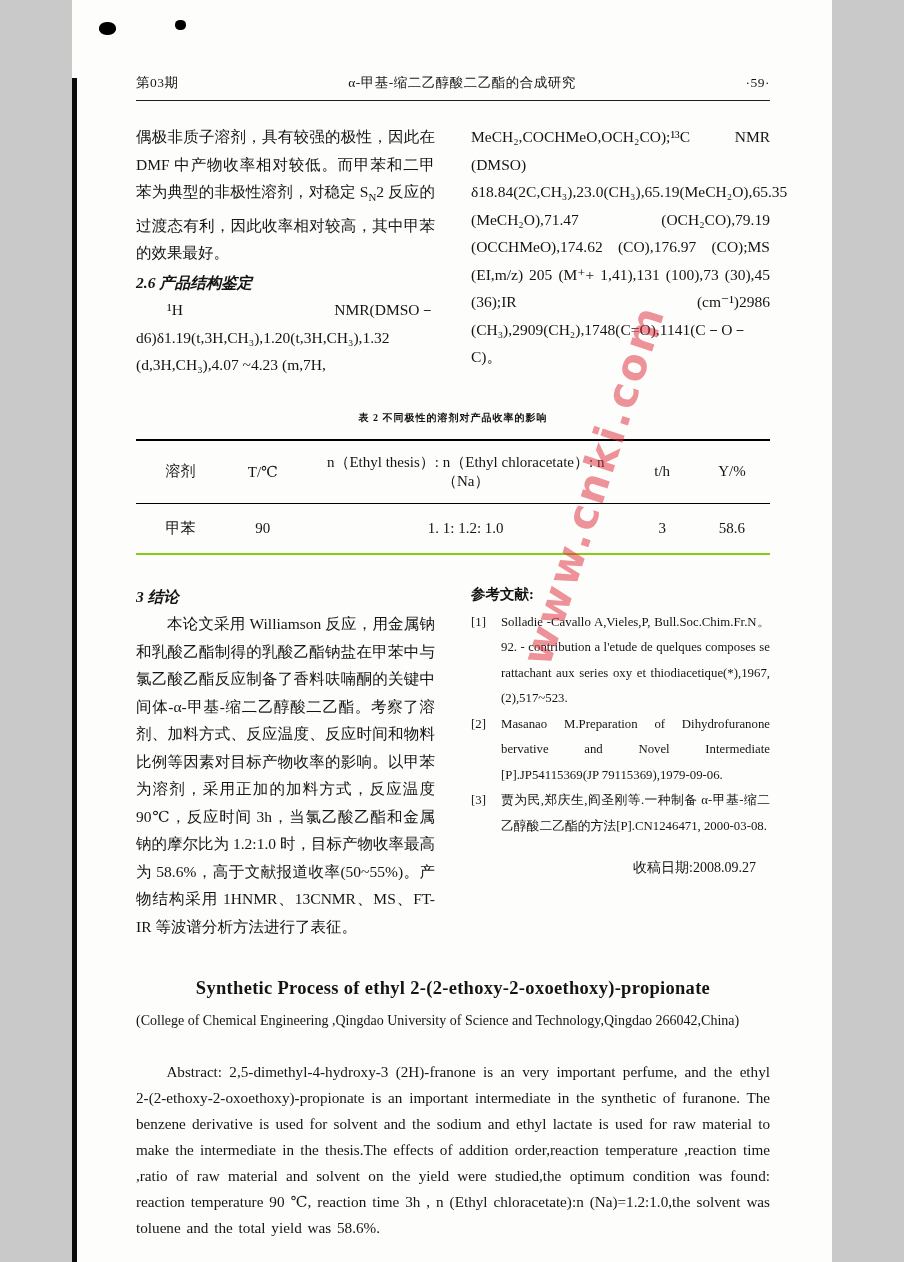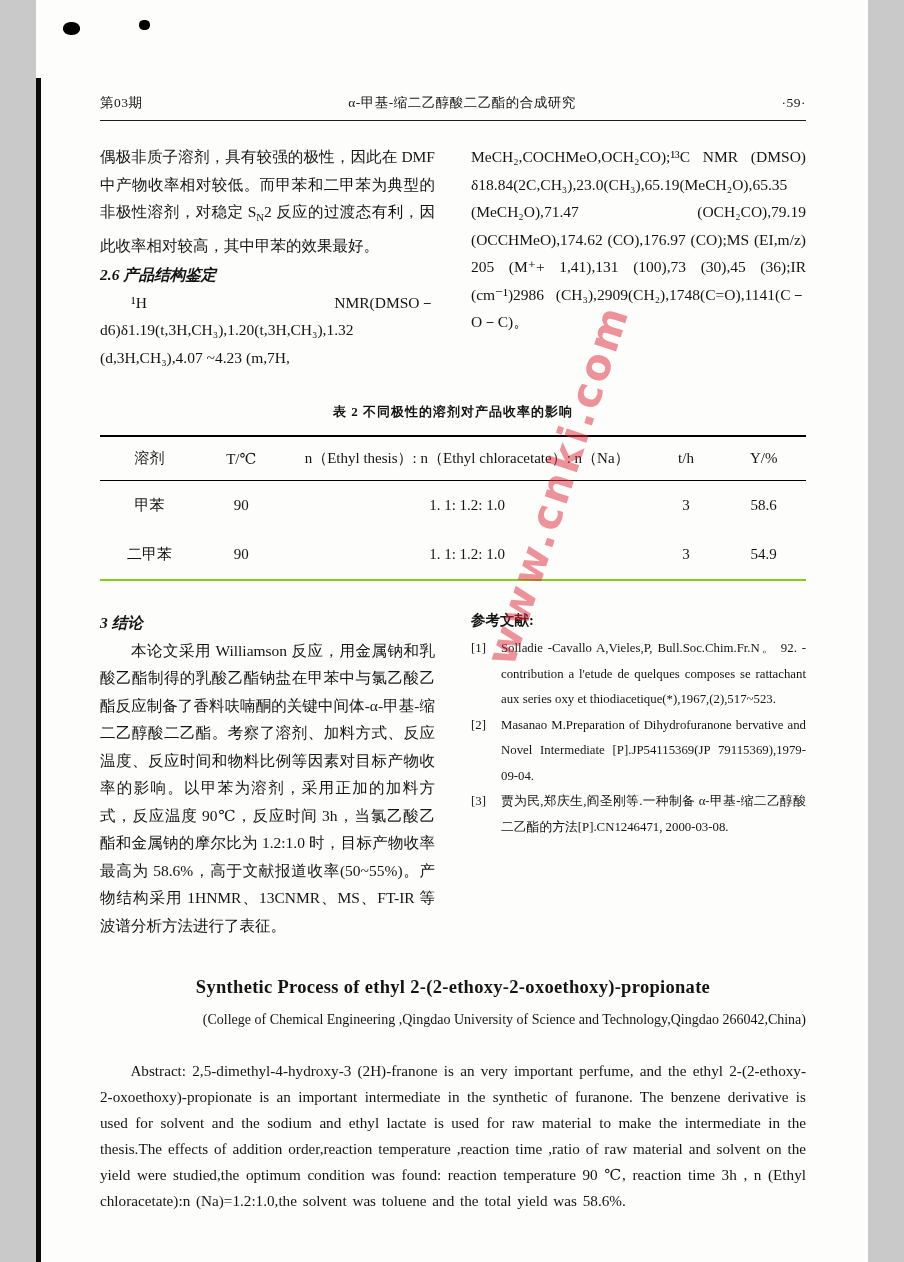--- a/index.html
+++ b/index.html
@@ -1,59 +1,59 @@
 <!DOCTYPE html>
 <html><head>
 <meta charset="utf-8">
 <style>
   * { box-sizing: border-box; }
   html,body { margin:0; padding:0; background:#c9c9c9; }
   .page {
     position: relative;
-    width: 832px; height: 1262px;
+    width: 760px; height: 1262px;
     margin: 0 auto;
     background: #fdfdfb;
     color: #141414;
     font-family: "Liberation Serif", "DejaVu Serif", "DejaVu Sans", serif;
     overflow: hidden;
-    padding: 94px 62px 0 64px;
+    padding: 74px 62px 0 64px;
   }
   p { margin: 0; }
 
   
   .hdr { display:flex; align-items:baseline; font-size:13.5px; letter-spacing:.5px; }
   .hdr .mid { flex:1; text-align:center; }
   .hdr-rule { border:0; border-top:1.6px solid #1c1c1c; margin:8px 0 0 0; }
 
   
   .cols { display:flex; gap:36px; margin-top:22px; }
   .col { flex:1; min-width:0; }
   .zh { font-size:15.5px; line-height:27.5px; text-align:justify; }
   .indent { text-indent:2em; }
   .sec-h { font-weight:bold; font-size:15.5px; line-height:27.5px; margin-top:2px;font-style:italic; }
   sub { font-size:70%; }
 
   
-  .tbl-caption { text-align:center; font-weight:bold; font-size:13px; margin-top:32px; letter-spacing:1px; }
+  .tbl-caption { text-align:center; font-weight:bold; font-size:10px; margin-top:32px; letter-spacing:1px; }
   table.data { width:100%; border-collapse:collapse; margin-top:14px;
                border-top:2px solid #000; border-bottom:2px solid #84cc16; }
   table.data th { border-bottom:1.2px solid #000; font-weight:normal; font-size:15px; padding:12px 4px; text-align:center; }
   table.data td { font-size:15px; padding:15px 4px; text-align:center; }
 
   
   .refs-h { font-weight:bold; font-size:14.5px; margin:4px 0 6px 0; }
   .ref { display:flex; font-size:12.8px; line-height:25.5px; text-align:justify; }
   .ref-num { flex:none; width:30px; }
   .ref-text { flex:1; min-width:0; }
   .received { text-align:right; font-size:14px; margin-top:20px; padding-right:14px; }
 
   
   .en-title { text-align:center; font-weight:bold; font-size:18.5px; margin-top:38px; letter-spacing:.3px; }
   .authors { text-align:center; font-style:italic; font-weight:bold; font-size:15px; margin-top:26px; }
-  .affil { text-align:right; font-size:14px; margin-top:14px; }
+  .affil { text-align:left; font-size:14px; margin-top:14px; }
   .abstract { margin-top:30px; font-size:15.2px; line-height:26px; text-align:justify; text-indent:2em; word-spacing:2px; }
 
   
   .watermark {
     position:absolute; left:440px; top:656px;
     transform: rotate(-72deg); transform-origin: 0 0;
     font-family:"DejaVu Sans", sans-serif;
     font-size:42px; font-weight:bold; letter-spacing:3px;
     color: rgba(222,40,55,.5);
     white-space:nowrap; pointer-events:none; z-index:5;
@@ -111,49 +111,43 @@
       </tr>
     </thead>
     <tbody>
       <tr>
         <td>甲苯</td>
         <td>90</td>
         <td>1. 1: 1.2: 1.0</td>
         <td>3</td>
         <td>58.6</td>
       </tr>
-      <tr>
-        <td>二甲苯</td>
-        <td>90</td>
-        <td>1. 1: 1.2: 1.0</td>
-        <td>3</td>
-        <td>54.9</td>
-      </tr>
     </tbody>
   </table>
 
   <div class="cols" style="margin-top:26px;">
     <div class="col">
       <p class="sec-h">3 结论</p>
       <p class="zh indent">本论文采用 Williamson 反应，用金属钠和乳酸乙酯制得的乳酸乙酯钠盐在甲苯中与氯乙酸乙酯反应制备了香料呋喃酮的关键中间体-α-甲基-缩二乙醇酸二乙酯。考察了溶剂、加料方式、反应温度、反应时间和物料比例等因素对目标产物收率的影响。以甲苯为溶剂，采用正加的加料方式，反应温度 90℃，反应时间 3h，当氯乙酸乙酯和金属钠的摩尔比为 1.2:1.0 时，目标产物收率最高为 58.6%，高于文献报道收率(50~55%)。产物结构采用 1HNMR、13CNMR、MS、FT-IR 等波谱分析方法进行了表征。</p>
     </div>
     <div class="col">
       <p class="refs-h">参考文献:</p>
       <div class="ref">
         <span class="ref-num">[1]</span>
         <span class="ref-text">Solladie -Cavallo A,Vieles,P, Bull.Soc.Chim.Fr.N。 92. - contribution a l'etude de quelques composes se rattachant aux series oxy et thiodiacetique(*),1967,(2),517~523.</span>
       </div>
       <div class="ref">
         <span class="ref-num">[2]</span>
-        <span class="ref-text">Masanao M.Preparation of Dihydrofuranone bervative and Novel Intermediate [P].JP54115369(JP 79115369),1979-09-04.</span>
+        <span class="ref-text">Masanao M.Preparation of Dihydrofuranone bervative and Novel Intermediate [P].JP54115369(JP 79115369),1979-09-06.</span>
       </div>
       <div class="ref">
         <span class="ref-num">[3]</span>
         <span class="ref-text">贾为民,郑庆生,阎圣刚等.一种制备 α-甲基-缩二乙醇酸二乙酯的方法[P].CN1246471, 2000-03-08.</span>
       </div>
+      <p class="received">收稿日期:2008.09.27</p>
     </div>
   </div>
 
   <p class="en-title">Synthetic Process of ethyl 2-(2-ethoxy-2-oxoethoxy)-propionate</p>
   <p class="affil">(College of Chemical Engineering ,Qingdao University of Science and Technology,Qingdao 266042,China)</p>
   <p class="abstract">Abstract: 2,5-dimethyl-4-hydroxy-3 (2H)-franone is an very important perfume, and the ethyl 2-(2-ethoxy-2-oxoethoxy)-propionate is an important intermediate in the synthetic of furanone. The benzene derivative is used for solvent and the sodium and ethyl lactate is used for raw material to make the intermediate in the thesis.The effects of addition order,reaction temperature ,reaction time ,ratio of raw material and solvent on the yield were studied,the optimum condition was found: reaction temperature 90 ℃, reaction time 3h , n (Ethyl chloracetate):n (Na)=1.2:1.0,the solvent was toluene and the total yield was 58.6%.</p>
 
   <div class="watermark">www.cnki.com</div>
 
 </div>

